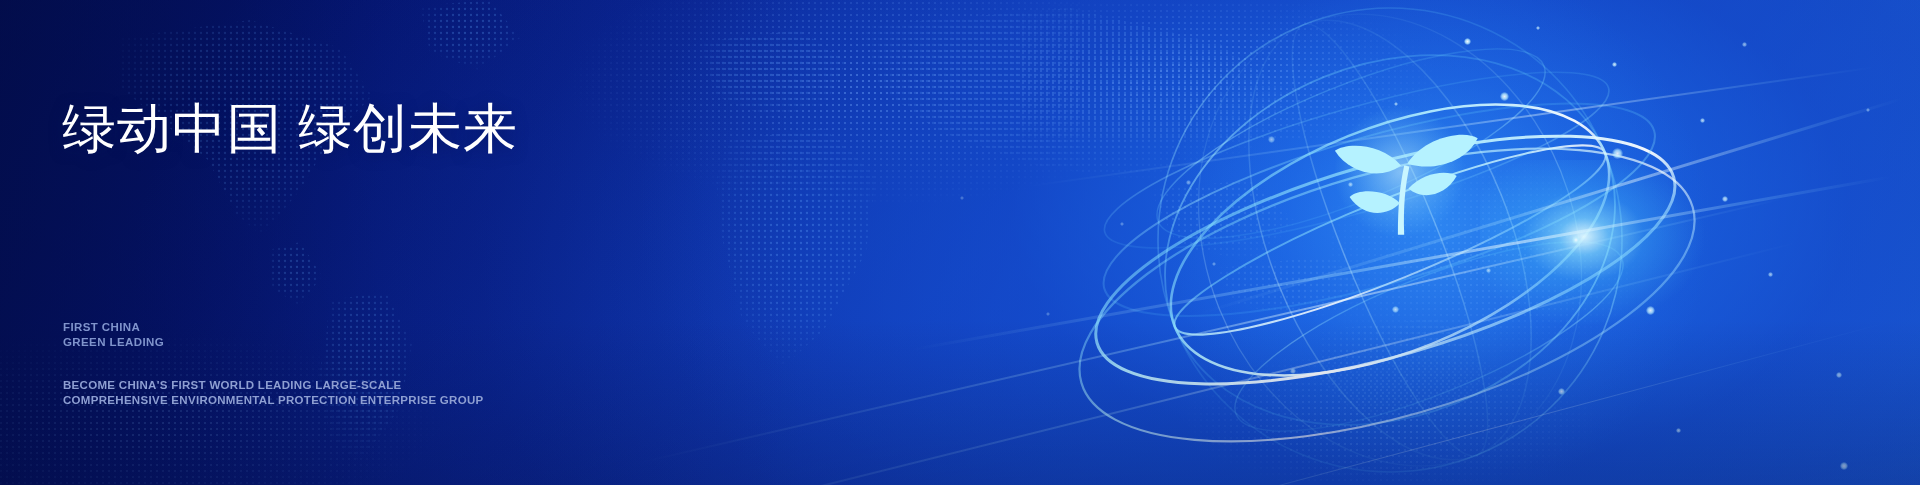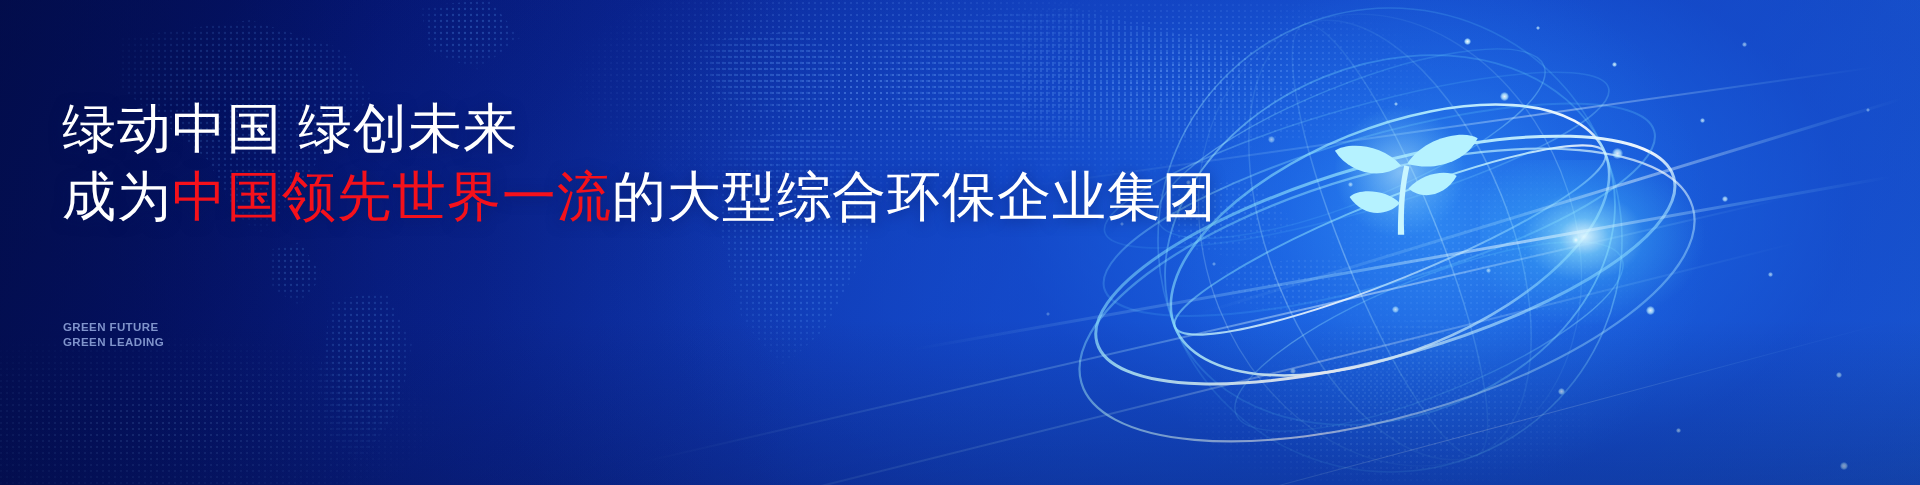--- a/index.html
+++ b/index.html
@@ -305,23 +305,26 @@
     <div class="p" style="left:1742px;top:42px;width:5px;height:5px;opacity:.55"></div>
     <div class="p" style="left:1866px;top:108px;width:4px;height:4px;opacity:.45"></div>
   </div>
 
   <div class="vignette"></div>
 
   <div class="copy">
 
     <div class="headline">
       <span class="l1">绿动中国 绿创未来</span>
-      <span class="l2"><span>成为</span><span class="hl-red">中国领先世界一流</span><span>的大型综合环保企业集团</span></span>
     </div>
 
     <div class="tagline">
-      <span>GREEN FUTURE</span>
+      <span>FIRST CHINA</span>
       <span>GREEN LEADING</span>
     </div>
 
+    <div class="subcopy">
+      <span>BECOME CHINA'S FIRST WORLD LEADING LARGE-SCALE</span>
+      <span>COMPREHENSIVE ENVIRONMENTAL PROTECTION ENTERPRISE GROUP</span>
+    </div>
 
   </div>
 </div>
 
 </body></html>

